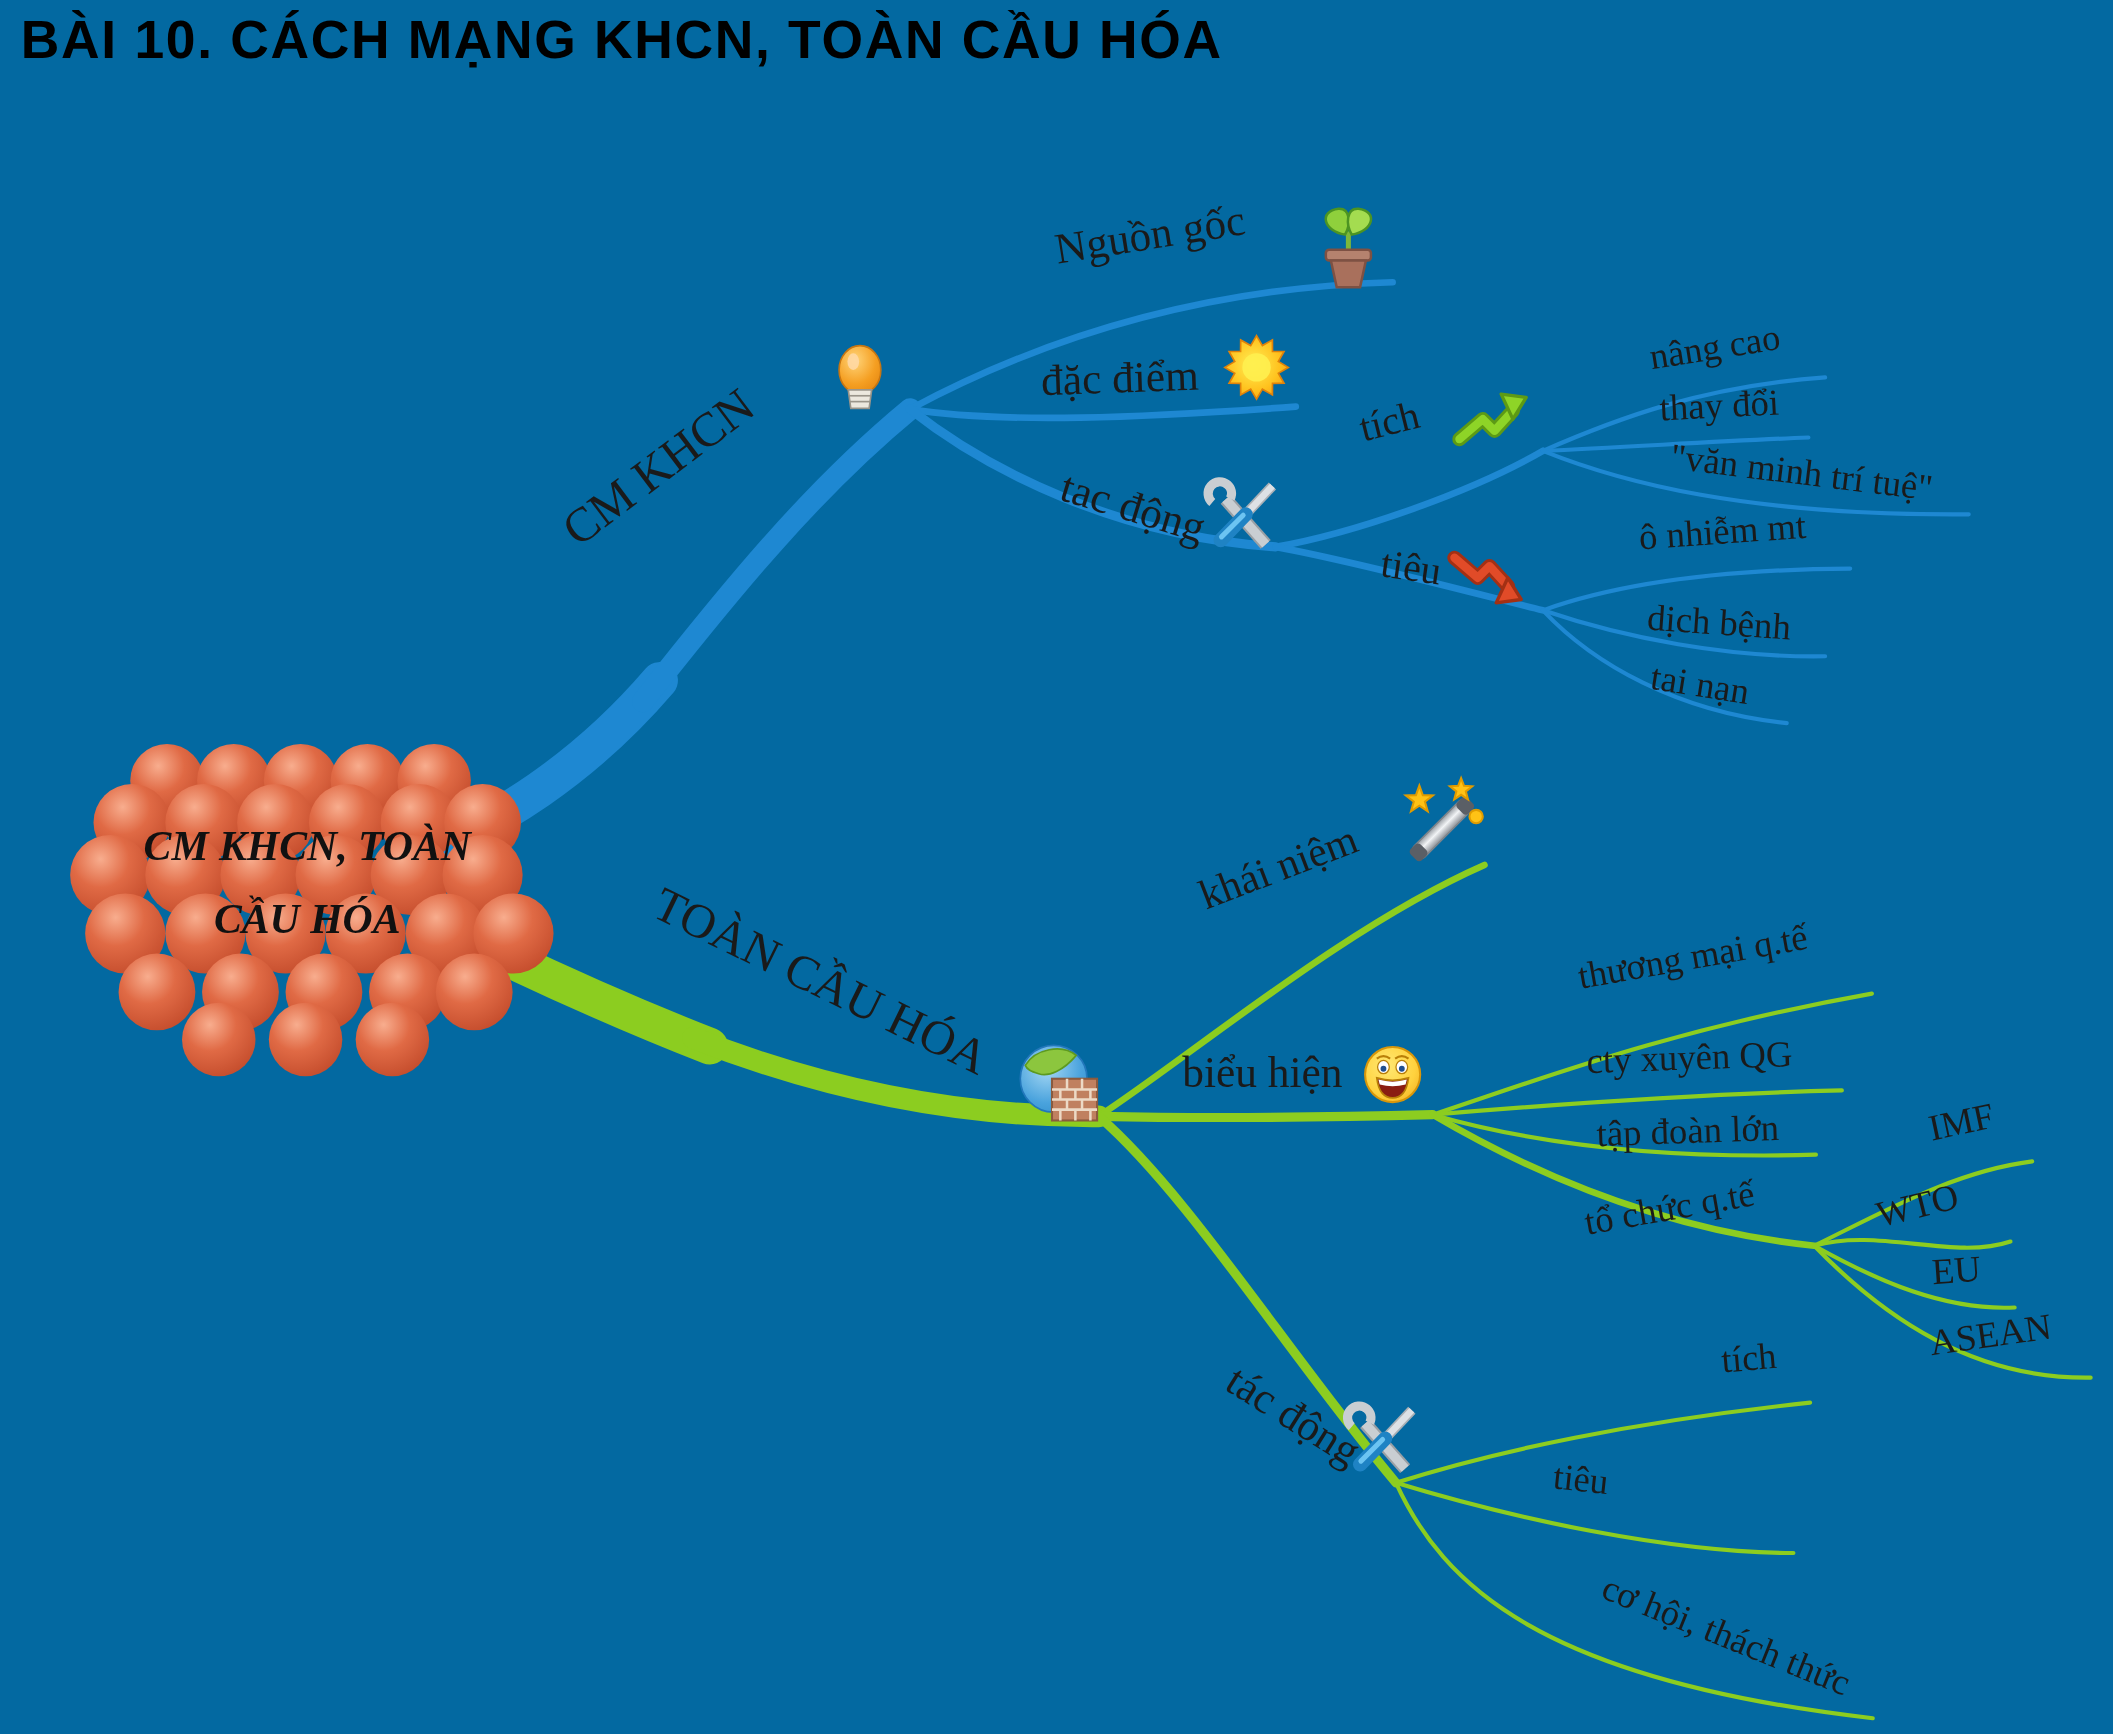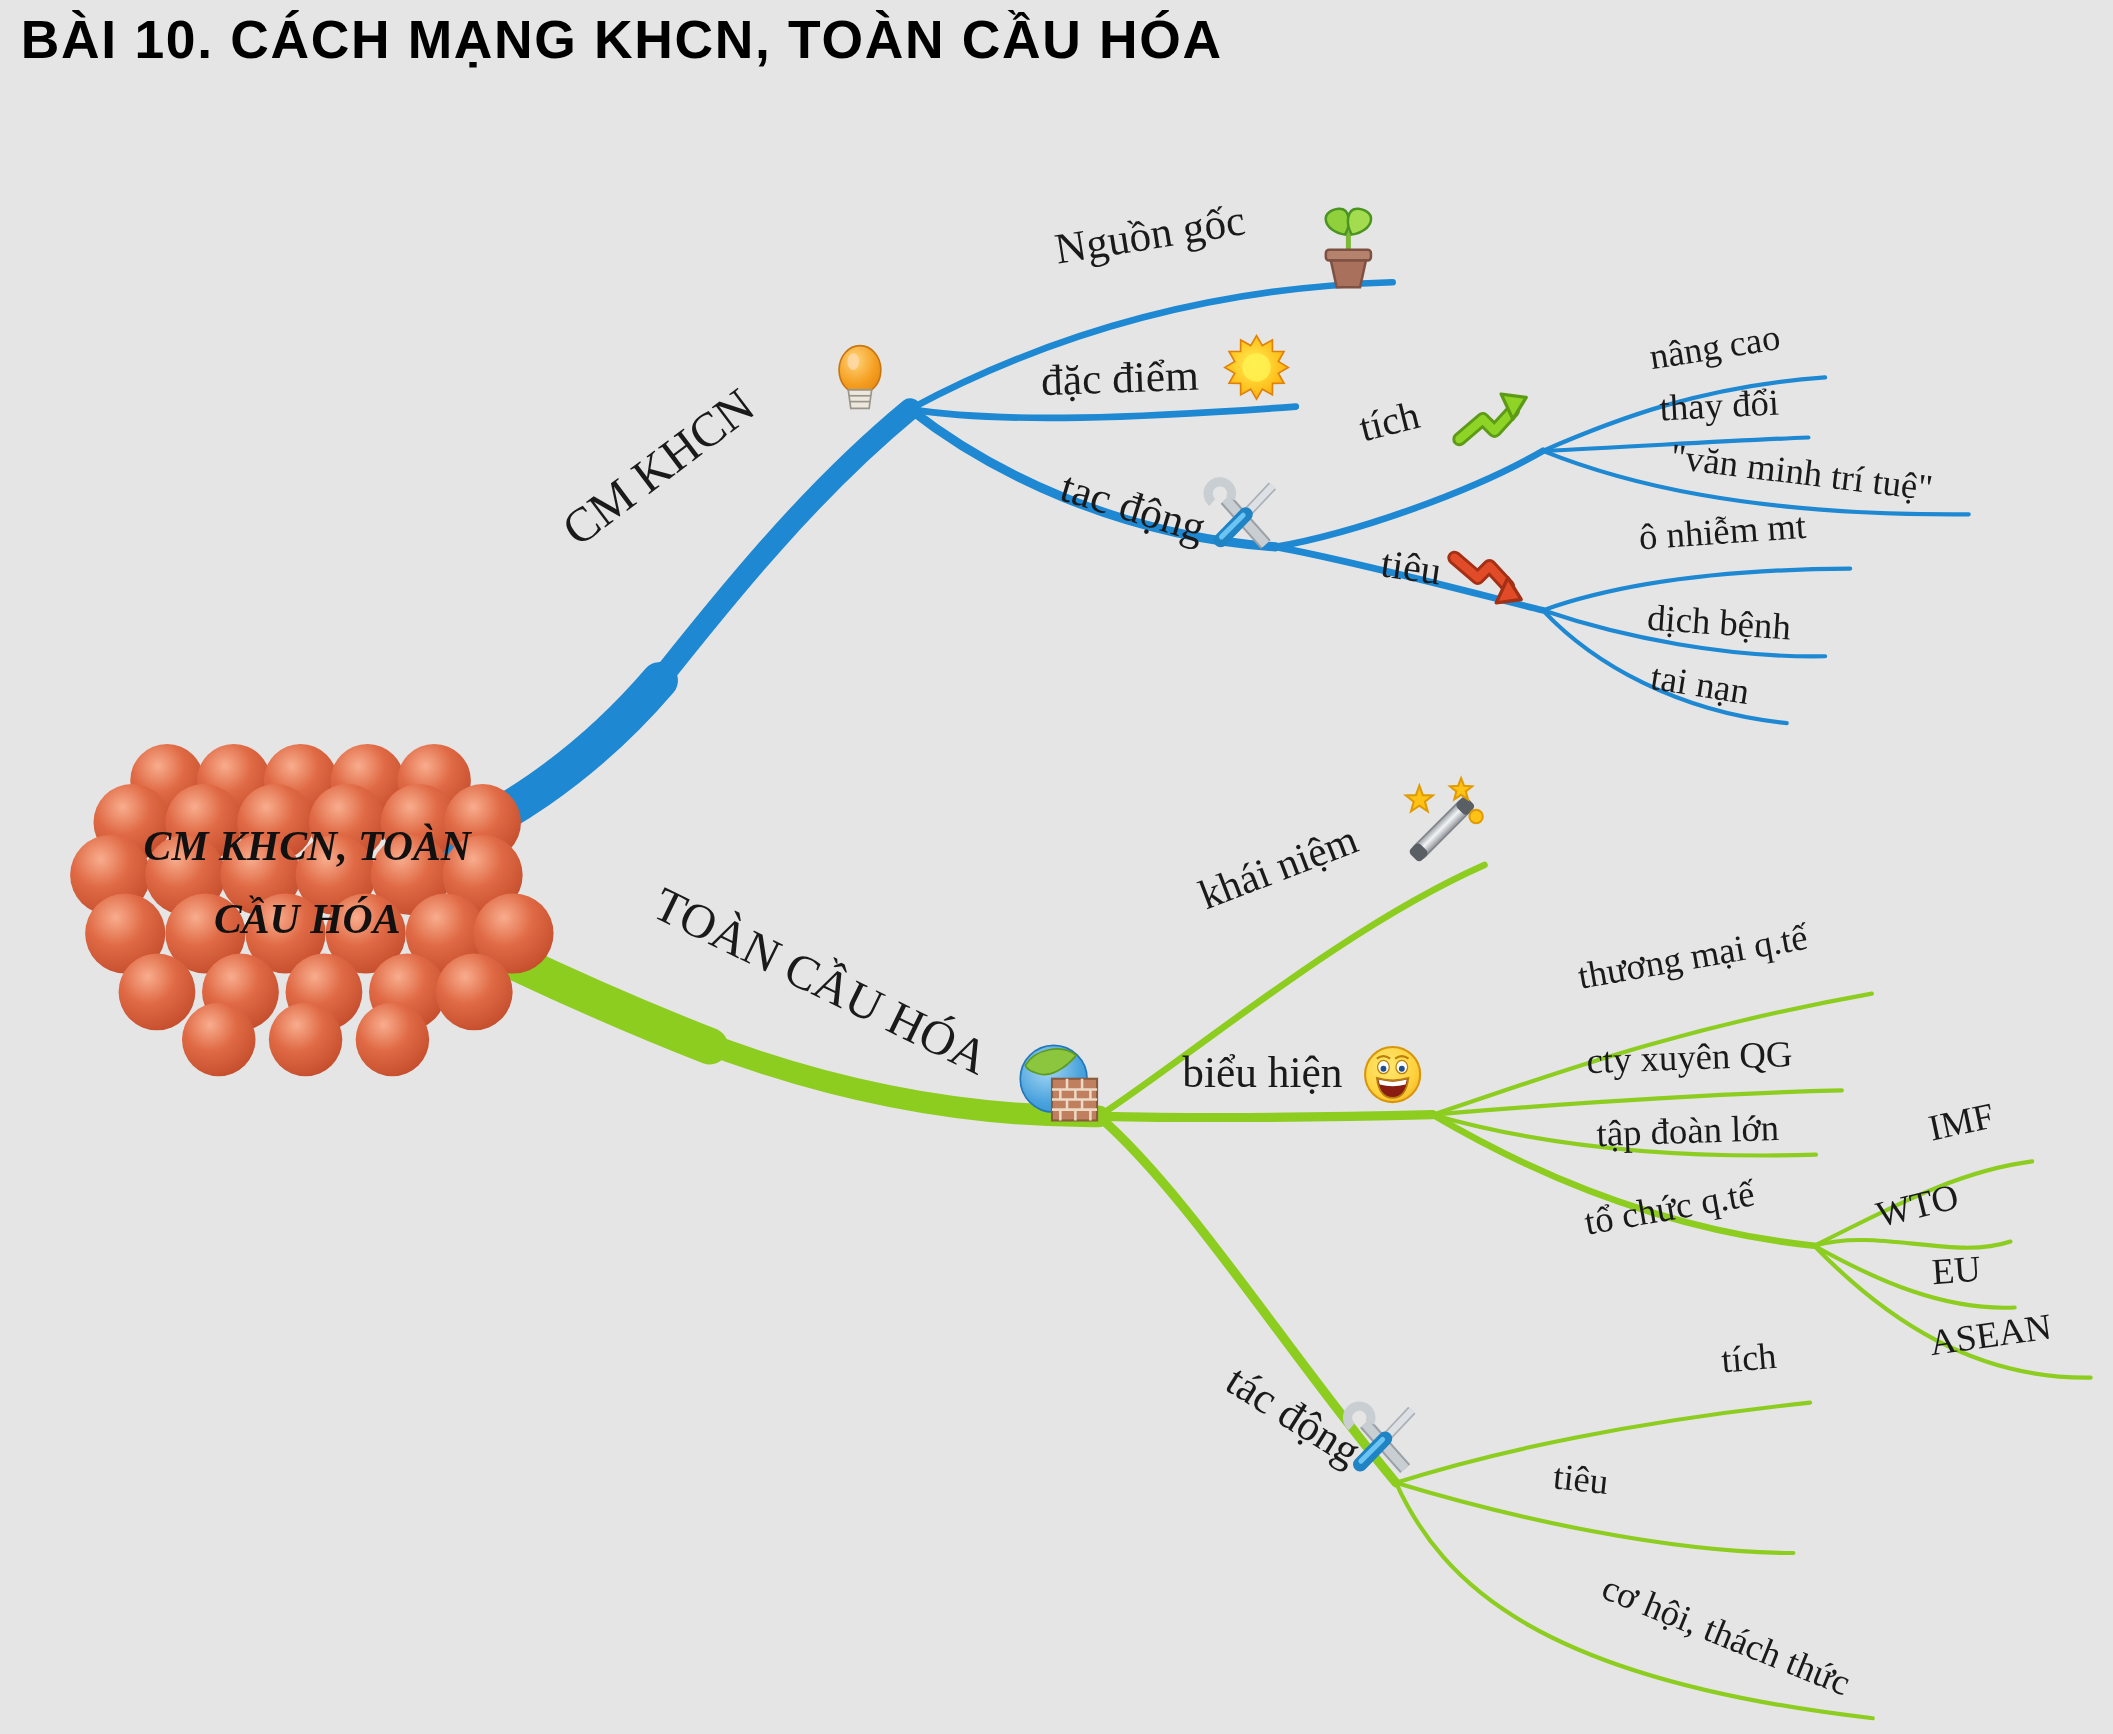--- a/index.html
+++ b/index.html
@@ -1,16 +1,16 @@
 <!DOCTYPE html>
 <html style="--blue: #1e88d2; --green: #8ccd20; --sphere: #e0603f; --ink: #1a1a1a; --titlecol: #000000;font-size:13.4px"><head>
 <meta charset="utf-8">
 <style>
   html,body{margin:0;padding:0;background:#ffffff;}
-  .stage{width:2114px;height:1735px;position:relative;background:#e5e5e5;overflow:hidden;}
+  .stage{width:2114px;height:1735px;position:relative;background:#0369a1;overflow:hidden;}
   svg{display:block;}
   .pb{stroke:var(--blue);fill:none;stroke-linecap:round;}
   .pg{stroke:var(--green);fill:none;stroke-linecap:round;}
   .w44{stroke-width:44px;} .w26{stroke-width:26px;} .w11{stroke-width:11px;}
   .w8{stroke-width:8px;} .w5{stroke-width:5px;}
   .lbl{font-family:"Liberation Serif","DejaVu Serif",serif;fill:var(--ink);text-anchor:middle;}
   .s58{font-size:58px;} .s52{font-size:52px;} .s50{font-size:50px;} .s48{font-size:48px;} .s44{font-size:44px;}
   .title{font-family:"Liberation Sans","DejaVu Sans",sans-serif;font-weight:bold;font-size:64px;
          fill:var(--titlecol);letter-spacing:2px;}
   .center-lbl{font-family:"Liberation Serif","DejaVu Serif",serif;font-style:italic;font-weight:bold;

